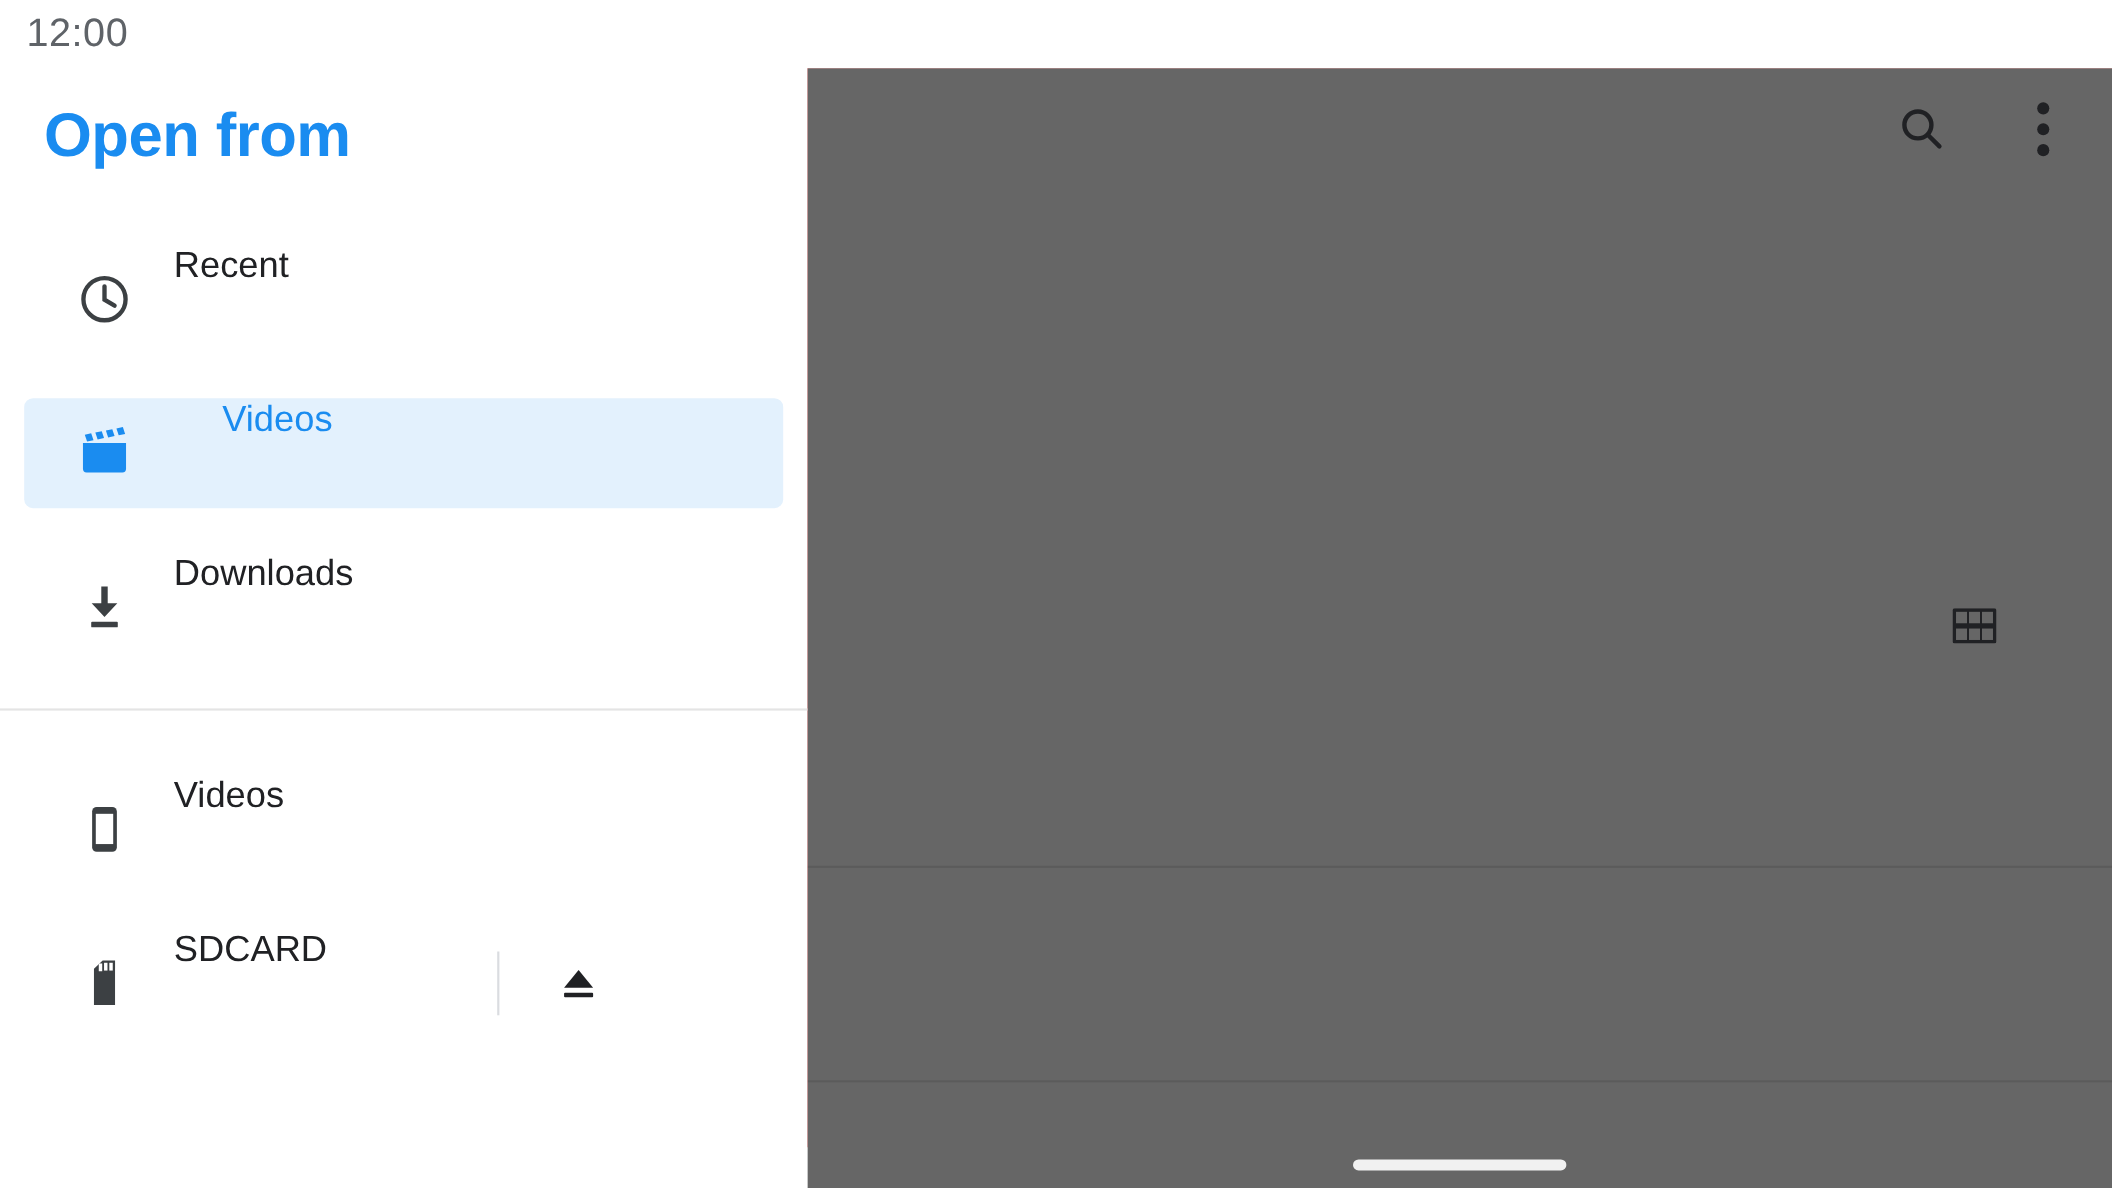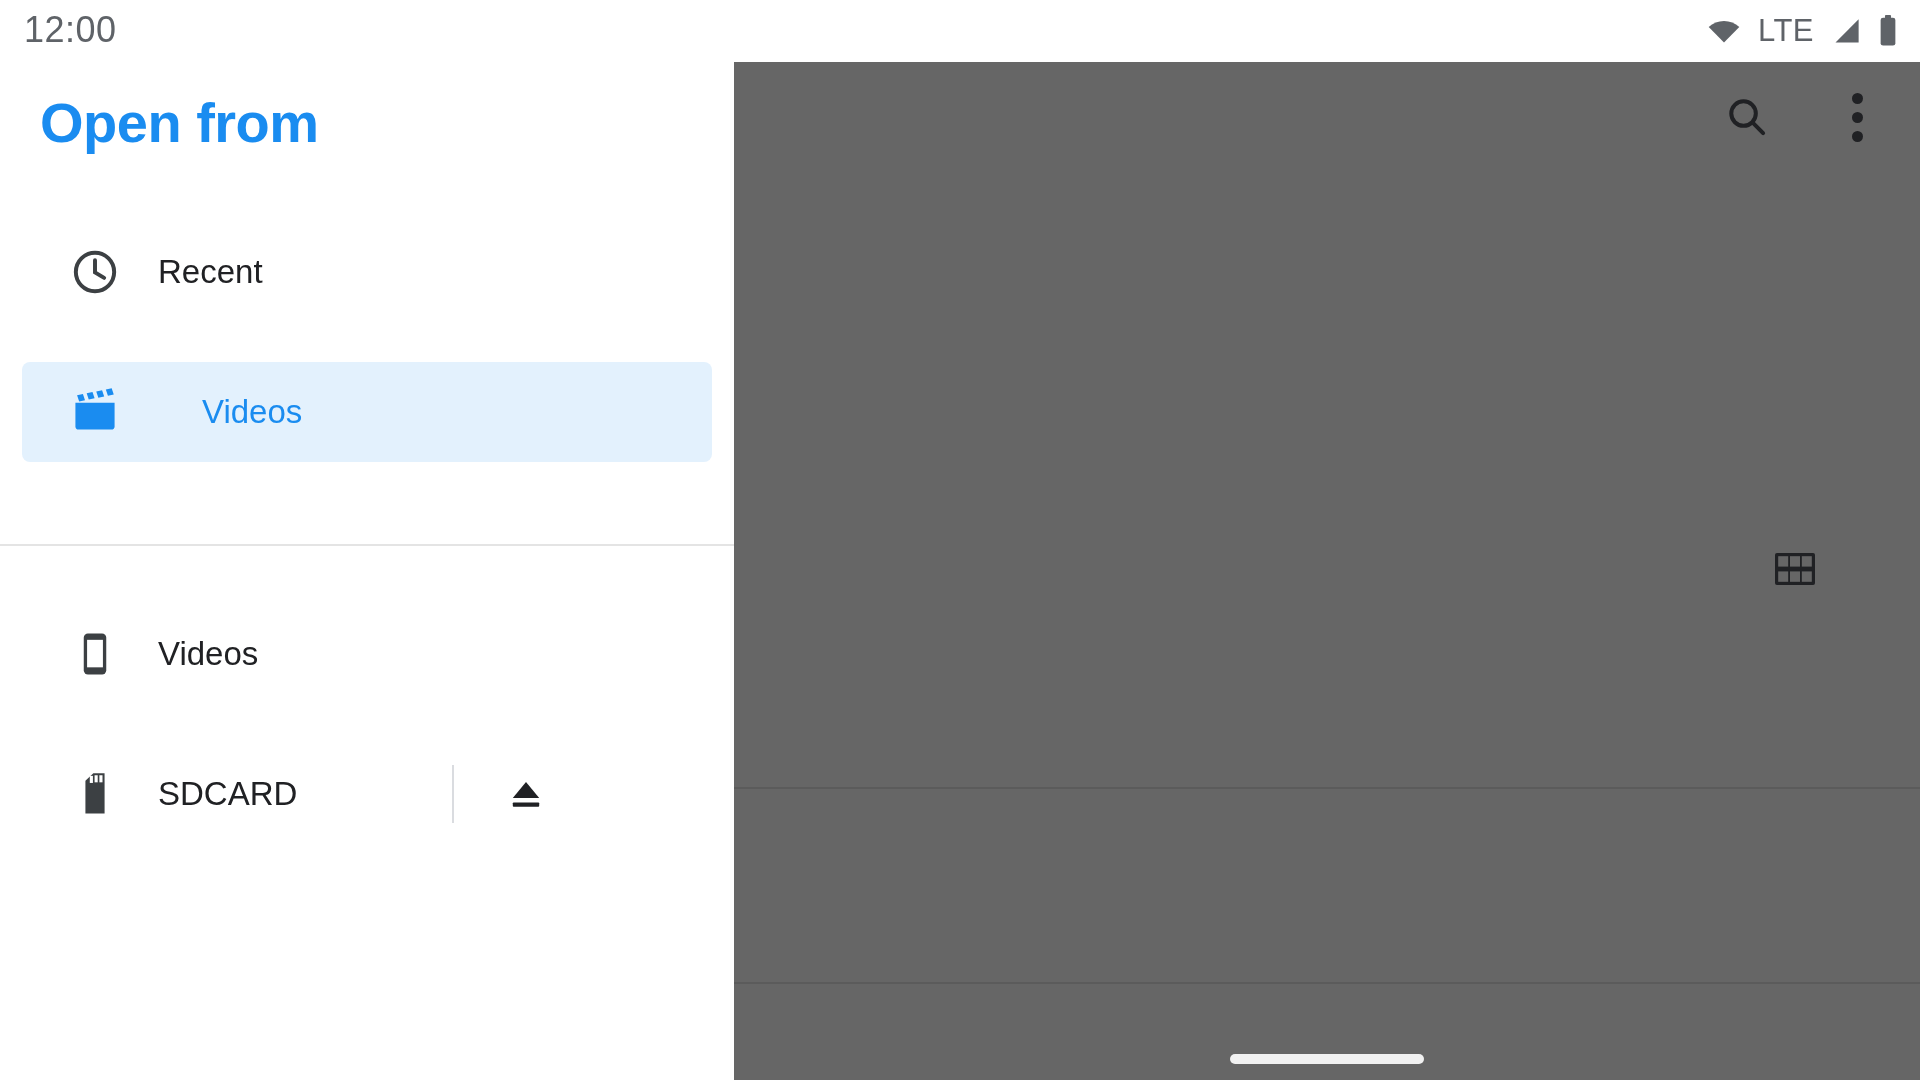--- a/index.html
+++ b/index.html
@@ -76,21 +76,21 @@
   #drawer-title {
     position:absolute; left:40px; top:90px;
     font-size:56px; font-weight:700; color:#1a8cf0;
     letter-spacing:-0.5px;
   }
 
   #nav-list { position:absolute; left:0; top:222px; width:734px; }
 
   .nav-item {
     position:relative; height:100px;
-    display:flex; align-items:center;
+    display:flex; align-items:flex-start;
     margin:0 22px; border-radius:8px;
   }
   .nav-item.selected { background:#e3f1fd;gap:44px; }
   .nav-icon {
     width:74px; min-width:74px; height:100px;
     display:flex; align-items:center; justify-content:center;
     margin-left:36px;
   }
   .nav-label {
     font-size:33px; color:#202124; margin-left:26px; white-space:nowrap;
@@ -150,39 +150,20 @@
         <rect x="7.5" y="9.2" width="5" height="5.2" fill="#666666"></rect>
         <rect x="13.4" y="9.2" width="5" height="5.2" fill="#666666"></rect>
       </svg>
     </div>
 
     <div id="gesture-bar"></div>
   </div>
 
   <div id="status-bar">
     <div id="status-time">12:00</div>
-    <div id="status-icons">
-      <span class="sb-icon">
-        <svg width="34" height="26" viewBox="0 0 24 18" fill="#5f6368">
-          <path d="M12 17.2 1.2 6.2C4.1 3.4 7.9 1.9 12 1.9s7.9 1.5 10.8 4.3L12 17.2z"></path>
-        </svg>
-      </span>
-      <span id="status-lte">LTE</span>
-      <span class="sb-icon">
-        <svg width="30" height="28" viewBox="0 0 20 18" fill="#5f6368">
-          <path d="M18.4 1.2v15.4H3z"></path>
-        </svg>
-      </span>
-      <span class="sb-icon">
-        <svg width="20" height="32" viewBox="0 0 12 20" fill="#5f6368">
-          <rect x="4.1" y="0" width="3.8" height="2.1" rx="0.6"></rect>
-          <rect x="1.4" y="1.7" width="9.2" height="17.4" rx="1.5"></rect>
-        </svg>
-      </span>
-    </div>
   </div>
 
   <div id="drawer">
 
     <div id="drawer-title">Open from</div>
 
     <div id="nav-list">
 
       <div class="nav-item">
         <span class="nav-icon">
@@ -204,20 +185,29 @@
             <path d="M8.0 3.0 10.8 2.4l1.0 3.0-2.8 0.6z"></path>
             <path d="M12.6 2.1 15.4 1.5l1.0 3.0-2.8 0.6z"></path>
             <path d="M17.2 1.2 20.0 0.6l1.0 3.0-2.8 0.6z"></path>
           </svg>
         </span>
         <span class="nav-label">Videos</span>
       </div>
 
       <div class="nav-spacer-sm"></div>
 
+      <div class="nav-item">
+        <span class="nav-icon">
+          <svg width="50" height="50" viewBox="0 0 24 24" fill="#3c4043">
+            <path d="M10.6 3.0h2.8v7.3h4.2L12 16.3 6.4 10.3h4.2z"></path>
+            <rect x="6.2" y="18.4" width="11.6" height="2.4" rx="0.4"></rect>
+          </svg>
+        </span>
+        <span class="nav-label">Downloads</span>
+      </div>
 
       <div style="height:42px"></div>
       <div class="nav-divider"></div>
       <div style="height:58px"></div>
 
       <div class="nav-item">
         <span class="nav-icon">
           <svg width="50" height="50" viewBox="0 0 24 24" fill="#3c4043">
             <rect x="6.6" y="2.2" width="10.8" height="19.6" rx="2.0"></rect>
             <rect x="8.2" y="5.2" width="7.6" height="13.2" fill="#ffffff"></rect>

